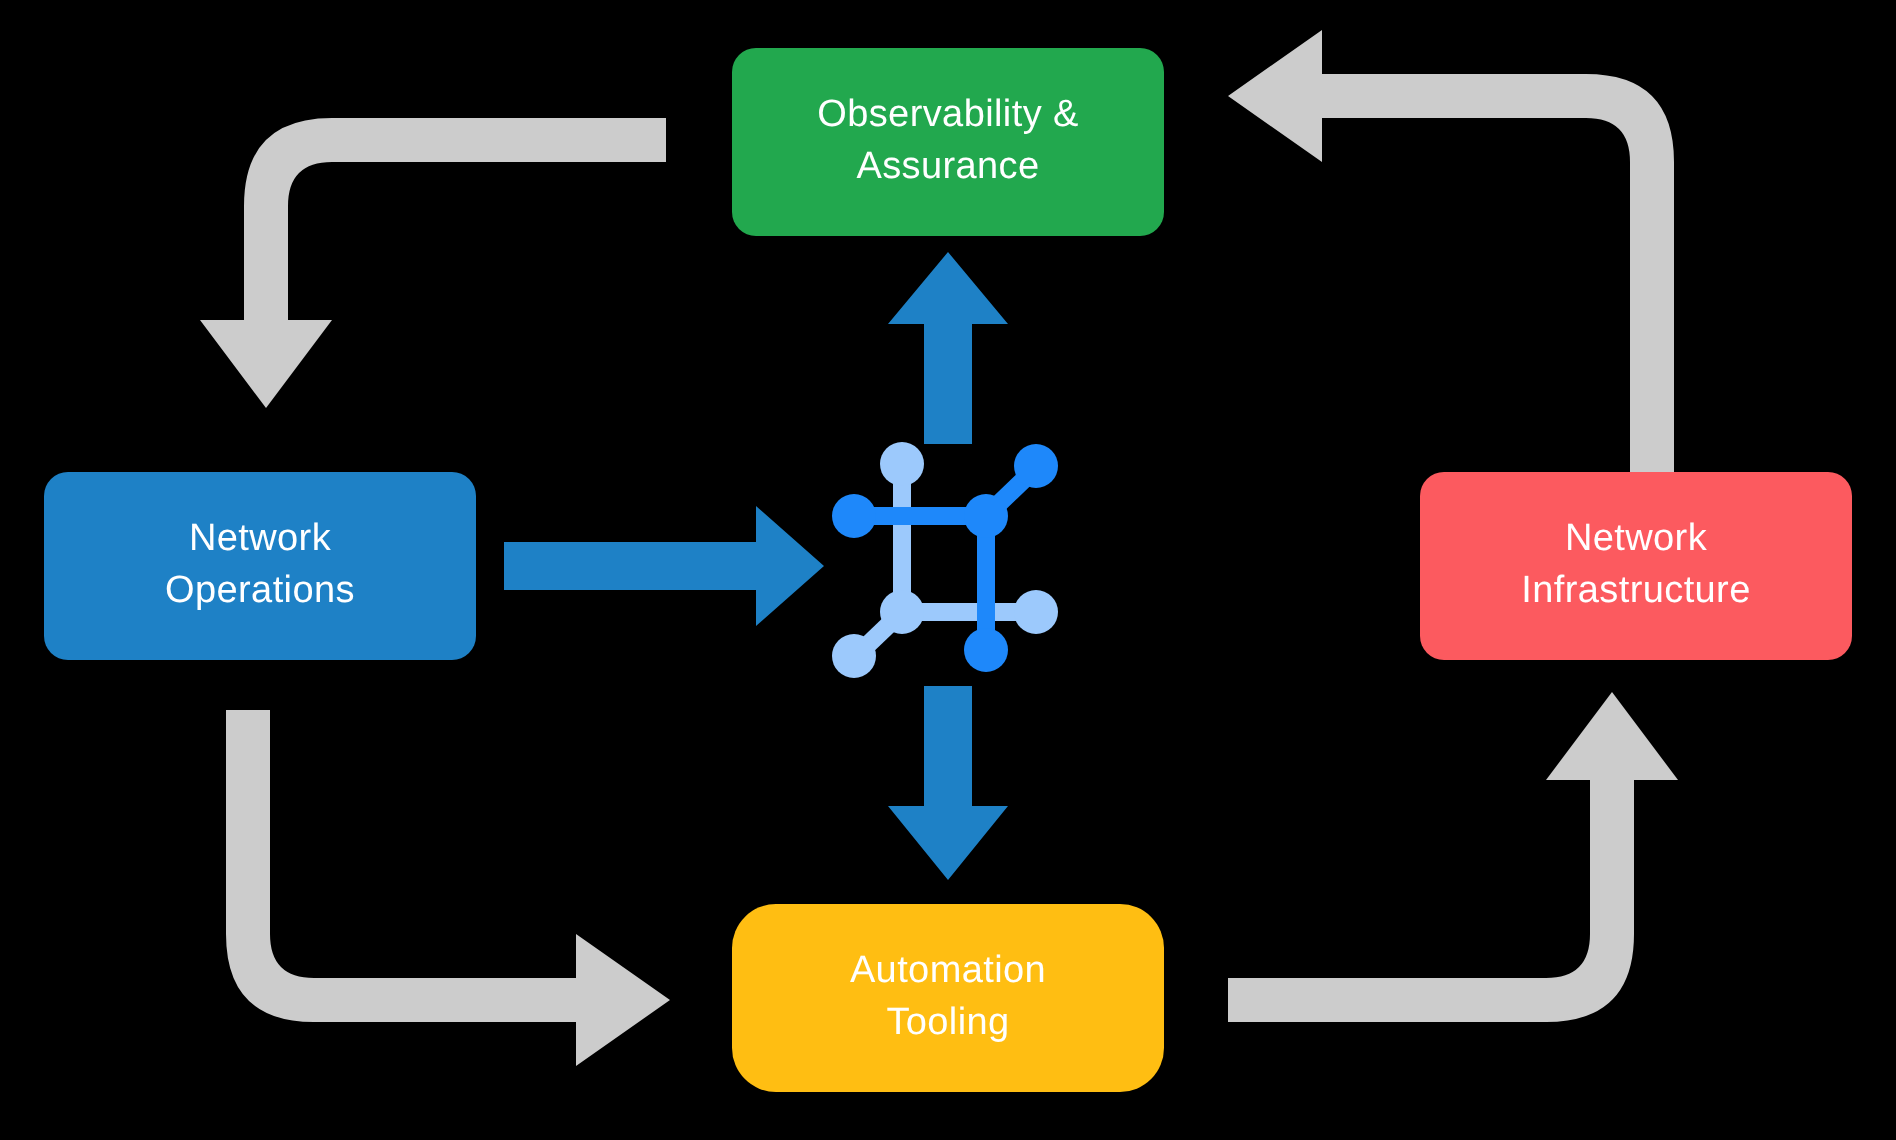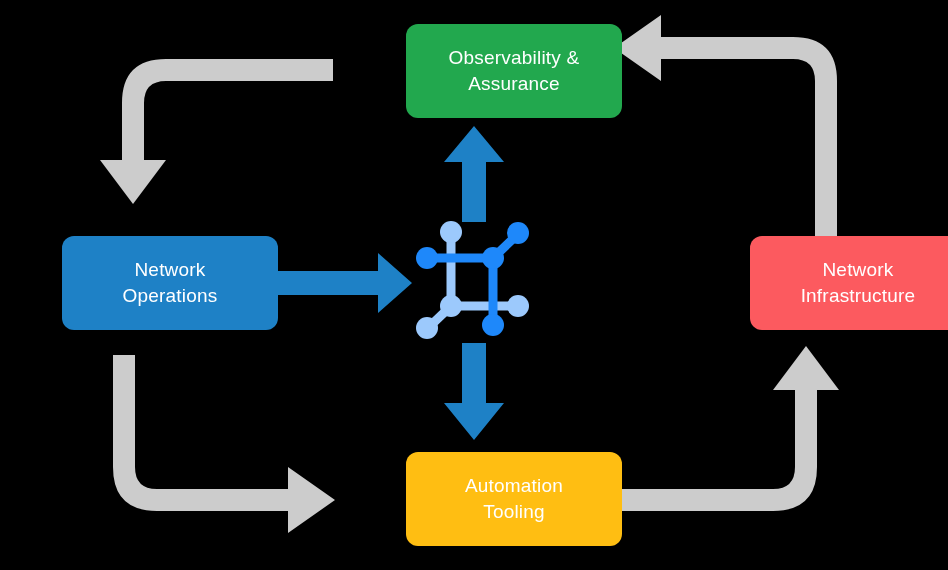--- a/index.html
+++ b/index.html
@@ -28,37 +28,37 @@
     text-align: center;
     border-radius: 12px;
     color: #ffffff;
     font-size: 19px;
     font-weight: 400;
     line-height: 1.35;
     letter-spacing: 0.2px;
     box-sizing: border-box;
     padding: 6px 10px;
     white-space: pre-line;
-    margin-left: 40px;
   }
   #box-observability {
     left: 366px; top: 24px; width: 216px; height: 94px;
     background: #22A84E;
   }
   #box-network-operations {
     left: 22px; top: 236px; width: 216px; height: 94px;
     background: #1E81C6;
   }
   #box-network-infrastructure {
     left: 710px; top: 236px; width: 216px; height: 94px;
     background: #FC5A5F;
   }
   #box-automation-tooling {
     left: 366px; top: 452px; width: 216px; height: 94px;
     background: #FFBE12;
+    border-radius: 22px;
   }
   .svg-layer {
     position: absolute;
     left: 0; top: 0;
     width: 948px;
     height: 570px;
     pointer-events: none;
   }
   .svg-layer > * { pointer-events: auto; }
   #center-icon {

